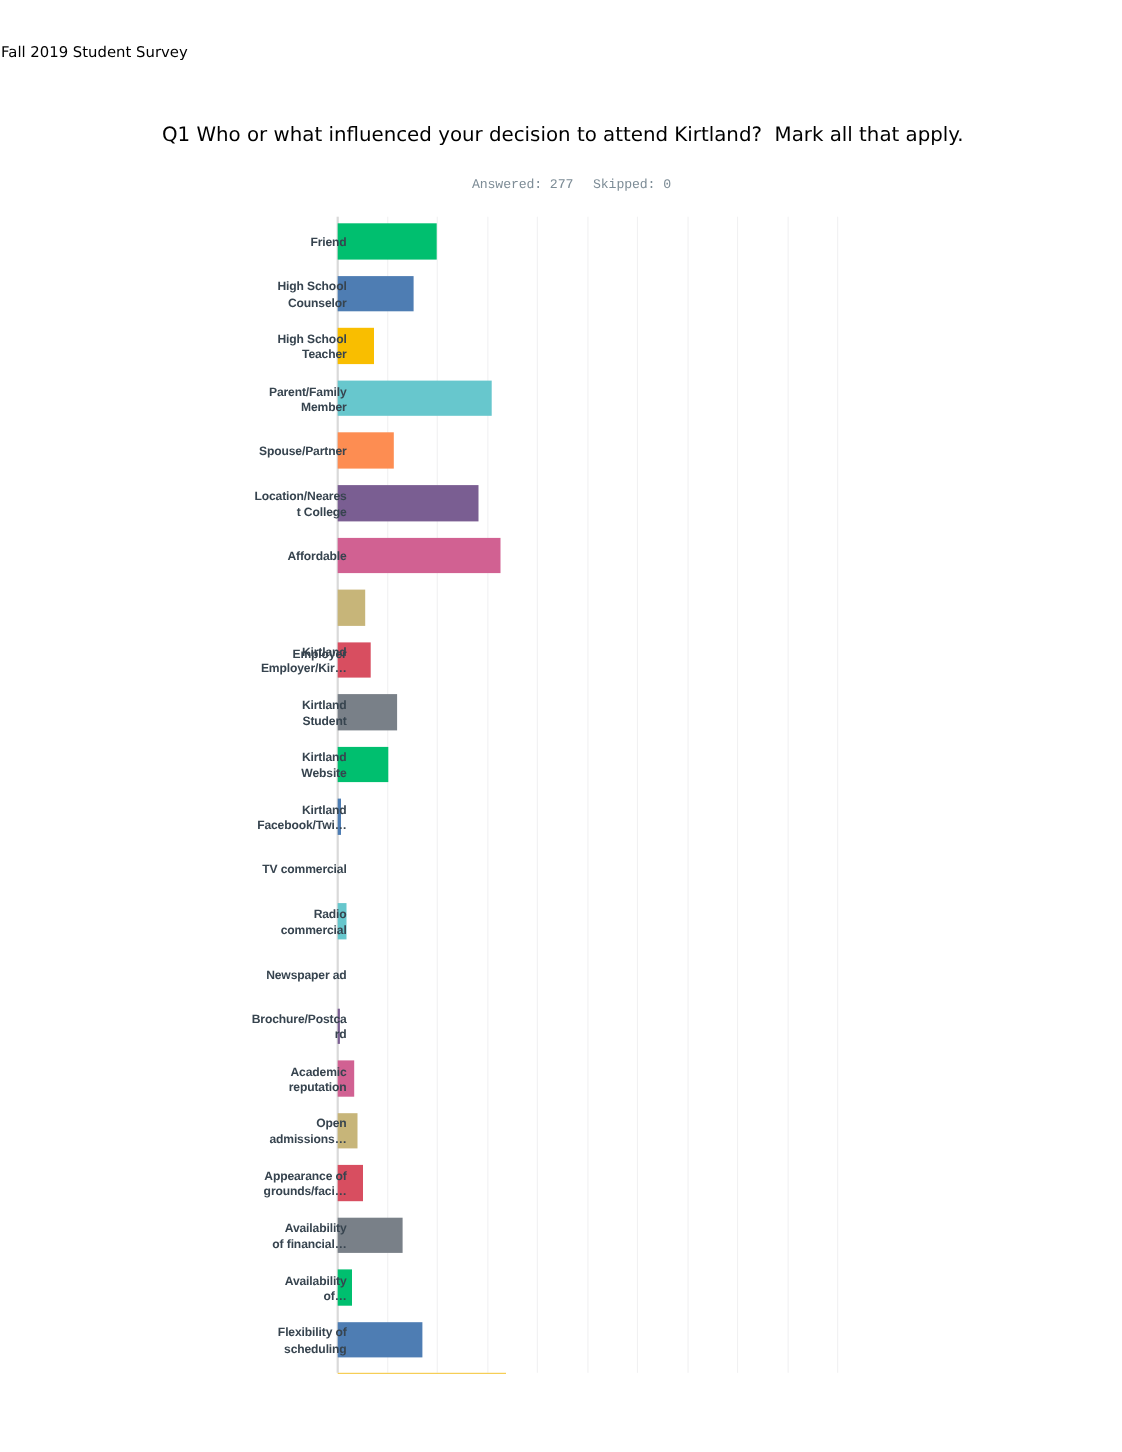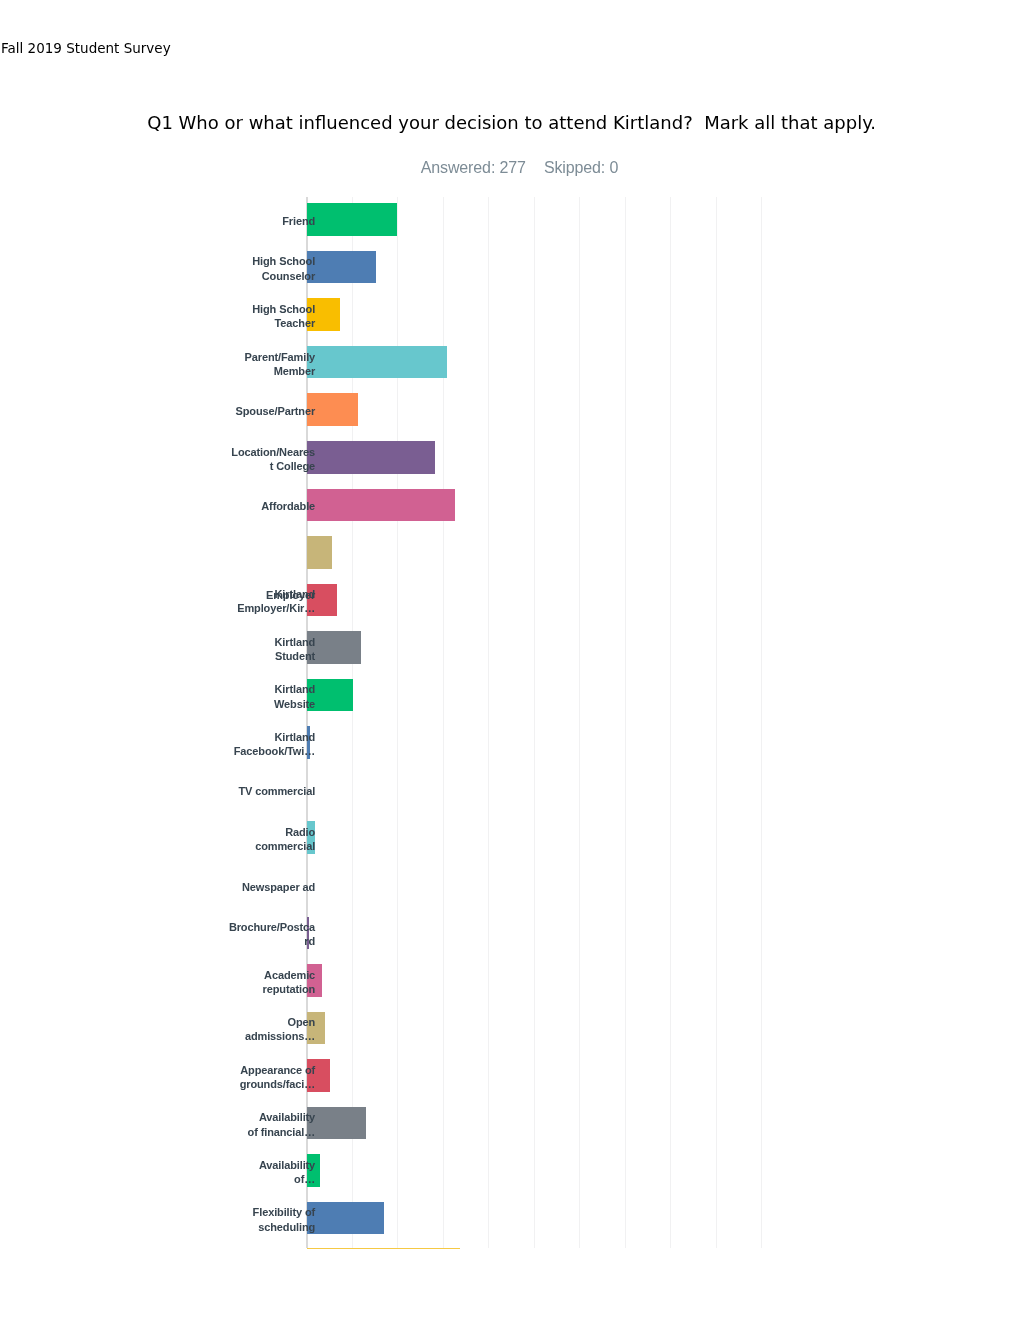--- a/index.html
+++ b/index.html
@@ -4,22 +4,22 @@
 <title>Fall 2019 Student Survey</title>
 <style>
   html,body{margin:0;padding:0;}
   body{width:1020px;height:1320px;background:#ffffff;position:relative;overflow:hidden;transform:translateZ(0);
        font-family:"DejaVu Sans",sans-serif;-webkit-font-smoothing:antialiased;}
   .page{position:absolute;inset:0;}
   #doc-header{position:absolute;left:1px;right:0;top:40px;font-size:13.5px;
       line-height:16px;color:#000000;font-family:"DejaVu Sans",sans-serif;}
   #q-title{position:absolute;left:111.6px;width:800px;top:91.7px;text-align:center;font-size:18px;
       line-height:29px;color:#000000;font-family:"DejaVu Sans",sans-serif;white-space:pre-wrap;margin-top:16px;}
-  #meta{position:absolute;left:19px;right:0;top:160.6px;text-align:center;font-size:16px;letter-spacing:-0.12px;
-      line-height:14px;color:#7d8c96;font-family:Liberation Sans, sans-serif;}
+  #meta{position:absolute;left:19px;right:0;top:160.6px;text-align:center;font-size:12px;letter-spacing:-0.12px;
+      line-height:14px;color:#7d8c96;font-family:Liberation Mono, monospace;}
   #meta .gap{display:inline-block;width:18px;}
   #chart{position:absolute;left:0;top:0;width:1020px;height:1320px;}
   #plot{position:absolute;left:306.4px;top:196.8px;width:455px;height:1051.2px;}
   #gridlines,#bars{position:absolute;left:0;top:0;right:0;bottom:0;}
   #labels{position:absolute;left:12px;top:0;width:1020px;height:1320px;}
   .gridline{position:absolute;top:0;bottom:0;width:1px;background:#f1f1f2;}
   #axis-y{position:absolute;top:0;bottom:0;left:0;width:1.4px;background:#d9d9d9;}
   .bar{position:absolute;height:32.5px;}
   .cat-label{position:absolute;right:716.9px;text-align:right;width:120px;
       font-family:"Liberation Sans",sans-serif;font-weight:700;font-size:11px;letter-spacing:-0.12px;

